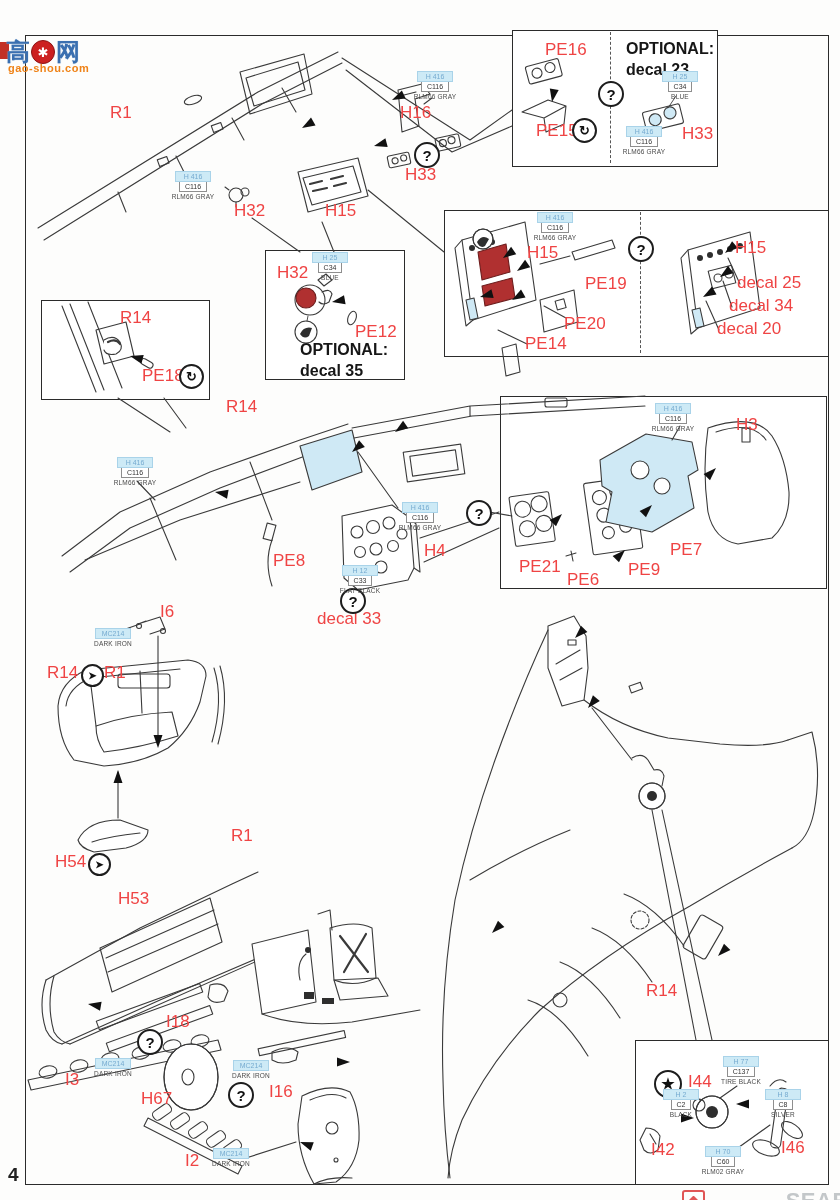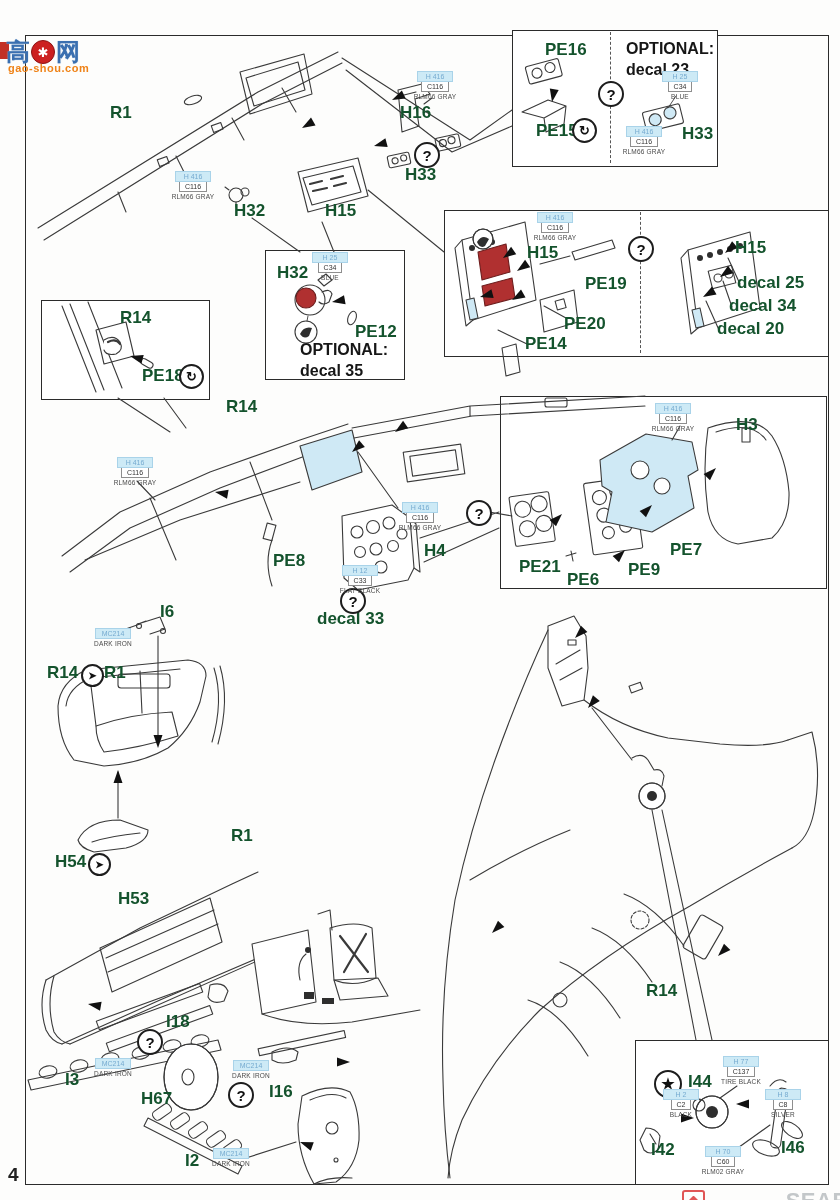--- a/index.html
+++ b/index.html
@@ -10,21 +10,21 @@
   .divider{position:absolute;border-left:1.5px dashed #555;z-index:3;}
   svg.art{position:absolute;left:0;top:0;z-index:4;pointer-events:none;}
   svg.art *{stroke:#3a3a3a;fill:none;stroke-width:1.1;stroke-linejoin:round;stroke-linecap:round;}
   svg.art .fw{fill:#ffffff;}
   svg.art .fb{fill:#cfe9f5;}
   svg.art .fr{fill:#b03030;stroke:#6d1d1d;}
   svg.art .fd{fill:#2e2e2e;stroke:none;}
   svg.art .arr{fill:#111;stroke:none;}
   svg.art .ld{stroke-width:0.9;}
   svg.art .hv{stroke-width:2.2;}
-  .plabel{position:absolute;font-weight:bold;font-size:17px;color:#14532d;z-index:6;white-space:nowrap;}
+  .plabel{position:absolute;font-weight:normal;font-size:17px;color:#ef4444;z-index:6;white-space:nowrap;}
   .optnote{position:absolute;font-weight:bold;font-size:16px;color:#161616;z-index:6;white-space:nowrap;line-height:21px;}
   .callout{position:absolute;width:62px;display:flex;flex-direction:column;align-items:center;z-index:6;}
   .callout span{display:block;text-align:center;}
   .co-h{font-size:7px;line-height:9px;background:#cdeaf6;color:#76abd0;border:1px solid #a9d3e9;padding:0 4px;min-width:26px;}
   .co-c{font-size:7px;line-height:9px;color:#333;background:#fff;border:1px solid #8e8e8e;border-top:none;padding:0 5px;}
   .co-n{font-size:6.5px;line-height:8px;color:#4a4a4a;margin-top:1px;white-space:nowrap;letter-spacing:0.2px;}
   .callout span:empty{display:none;}
   .qcircle{position:absolute;width:22px;height:22px;border:2px solid #1d1d1d;border-radius:50%;
            background:#fff;display:flex;align-items:center;justify-content:center;
            font-weight:bold;font-size:15px;color:#111;z-index:6;}

